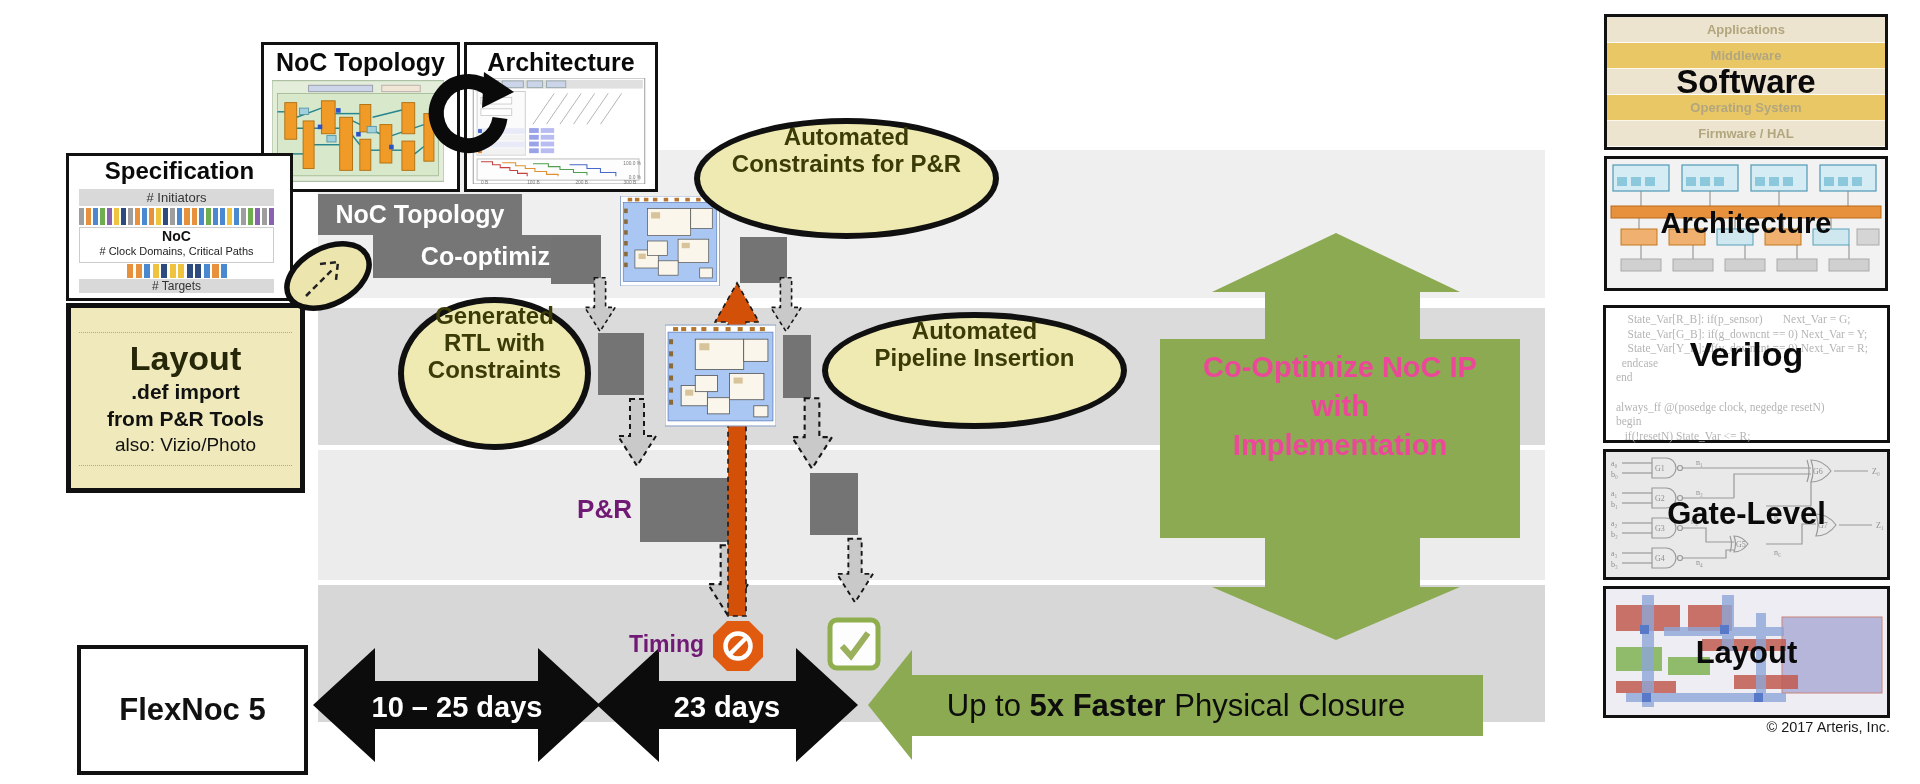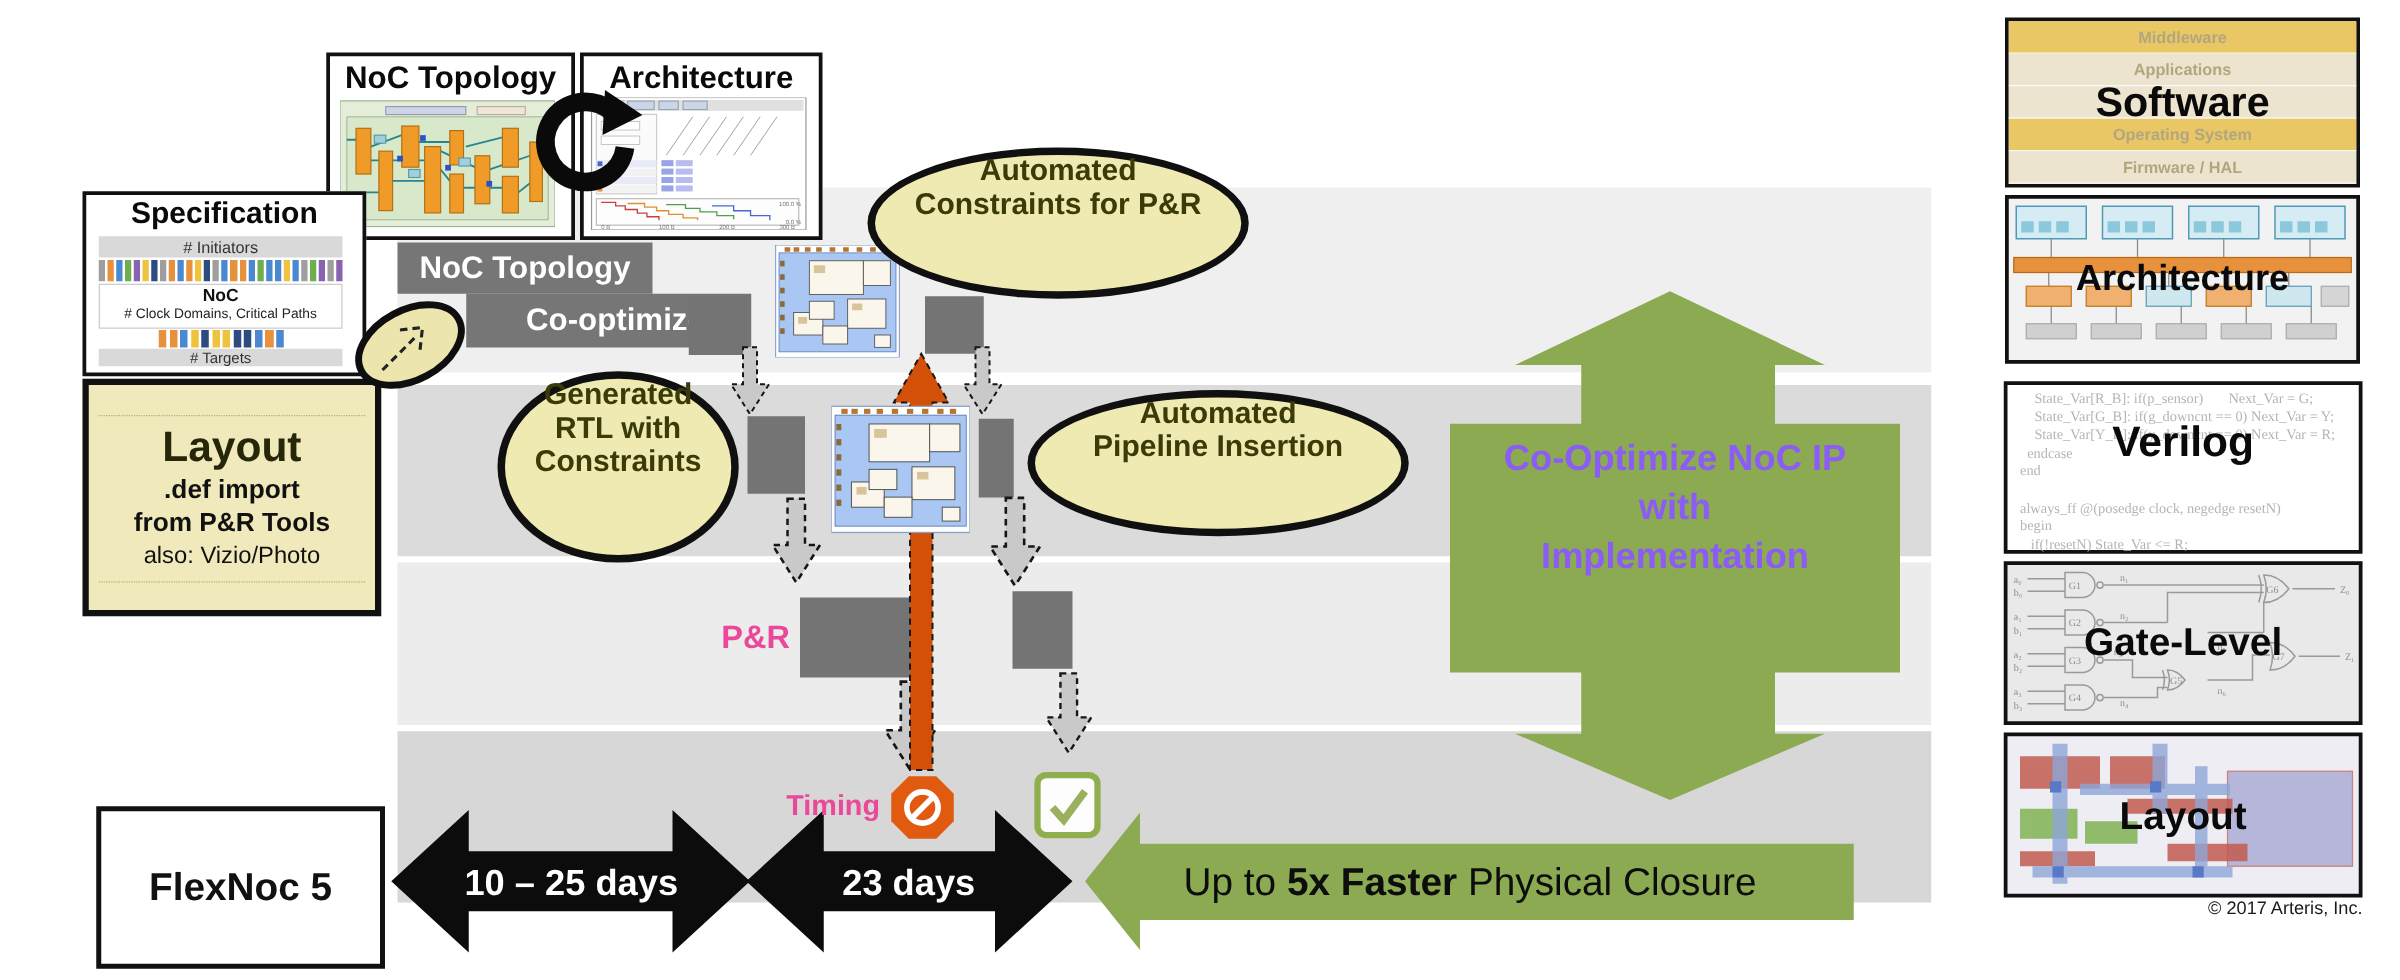--- a/index.html
+++ b/index.html
@@ -21,27 +21,27 @@
   .boxtitle{position:absolute;left:0;right:0;text-align:center;font-weight:bold;color:#0a0a0a;}
   .cbar{flex:1;height:100%;}
   .swband{flex:1;display:flex;align-items:center;justify-content:center;
           font-size:13px;font-weight:bold;color:#b2a67f;border-bottom:1px solid rgba(255,255,255,.85);}
   .swband.cream{background:#ece4cf;}
   .swband.gold{background:#e9c765;}
   .rcbox{position:absolute;left:1603px;width:287px;border:3px solid #111;z-index:5;box-sizing:border-box;}
   .rcbig{position:absolute;left:0;right:0;text-align:center;font-weight:bold;color:#0a0a0a;z-index:2;}
   .codepane{position:absolute;left:10px;top:4px;right:0;font-family:"Liberation Serif",serif;
             font-size:11.5px;line-height:14.6px;color:#b5b5b5;white-space:pre;z-index:1;}
-  .lbl{position:absolute;font-weight:bold;color:#ec4899;z-index:3;}
+  .lbl{position:absolute;font-weight:bold;color:#701a75;z-index:3;}
   .arrtext{position:absolute;color:#fff;font-weight:bold;font-size:29px;text-align:center;z-index:3;}
   .closure-text{position:absolute;left:912px;top:677px;width:528px;height:58px;display:flex;
                 align-items:center;justify-content:center;font-size:31px;color:#0d0d0d;
                 white-space:pre;z-index:2;}
   .coopt-text{position:absolute;left:1166px;top:348px;width:348px;text-align:center;
-              font-size:29px;font-weight:bold;line-height:39px;color:#8b5cf6;z-index:2;}
+              font-size:29px;font-weight:bold;line-height:39px;color:#ec4899;z-index:2;}
 </style>
 </head>
 <body>
 
 <div class="stage">
 
   <div class="band a"></div>
   <div class="band b"></div>
   <div class="band c"></div>
   <div class="band d"></div>
@@ -389,22 +389,22 @@
     <span>FlexNoc 5</span>
   </div>
 
   <svg class="abs" style="left:866px;top:646px;z-index:1" width="620" height="116" viewBox="0 0 620 116">
     <polygon points="2,59 46,4 46,29 617,29 617,90 46,90 46,114" fill="#8caa52"></polygon>
   </svg>
   <div class="closure-text"><span>Up to </span><b>5x Faster</b><span> Physical Closure</span></div>
 
   <div class="rcbox" style="top:14px;height:136px;left:1604px;width:284px">
     <div style="display:flex;flex-direction:column;height:100%">
+        <div class="swband cream">Applications</div>
         <div class="swband gold">Middleware</div>
-        <div class="swband cream">Applications</div>
         <div class="swband cream"></div>
         <div class="swband gold">Operating System</div>
         <div class="swband cream">Firmware / HAL</div>
       </div>
     <div class="rcbig" style="top:46px;font-size:33px">Software</div>
   </div>
 
   <div class="rcbox" style="top:156px;height:135px;left:1604px;width:284px;background:#f2f2f2">
     <svg class="abs" style="left:0;top:0" width="278" height="129" viewBox="0 0 278 129">
       <g fill="#d6ecf4" stroke="#4f9ab4" stroke-width="1.2">

